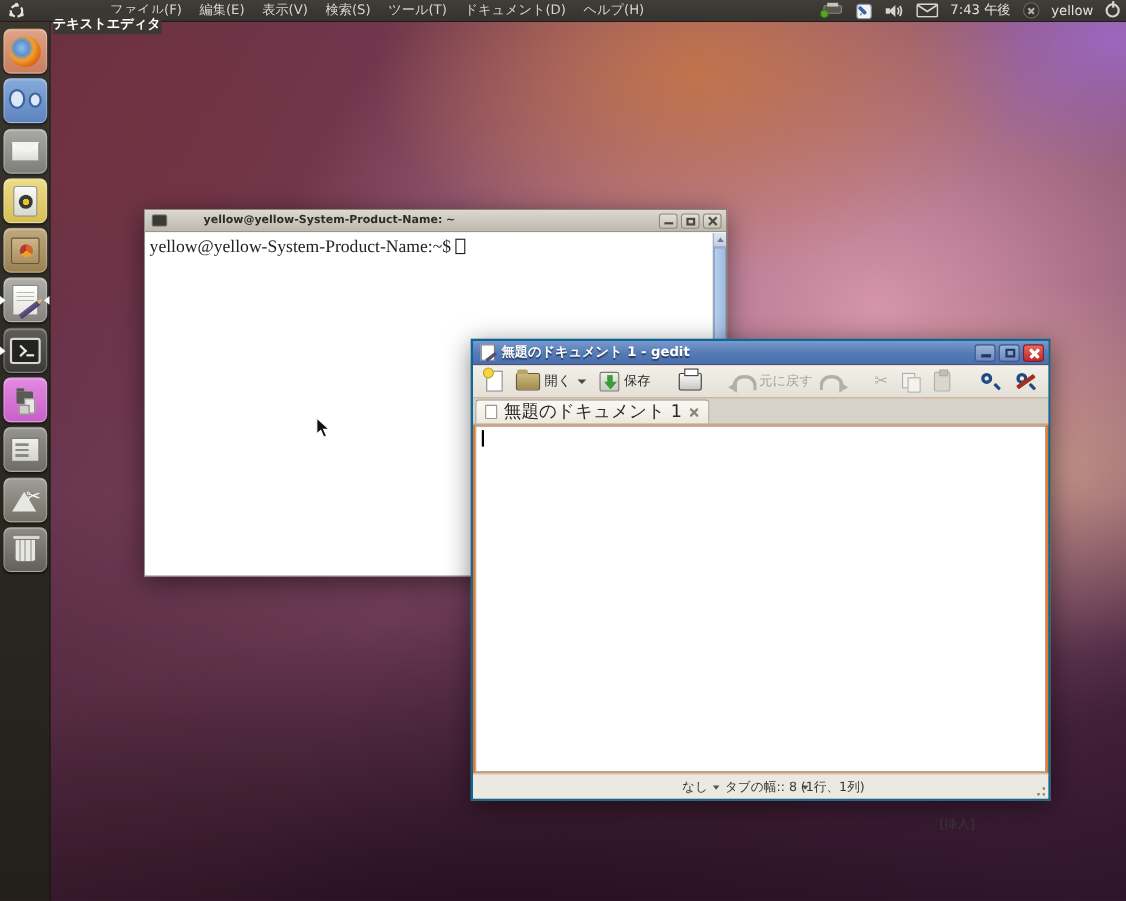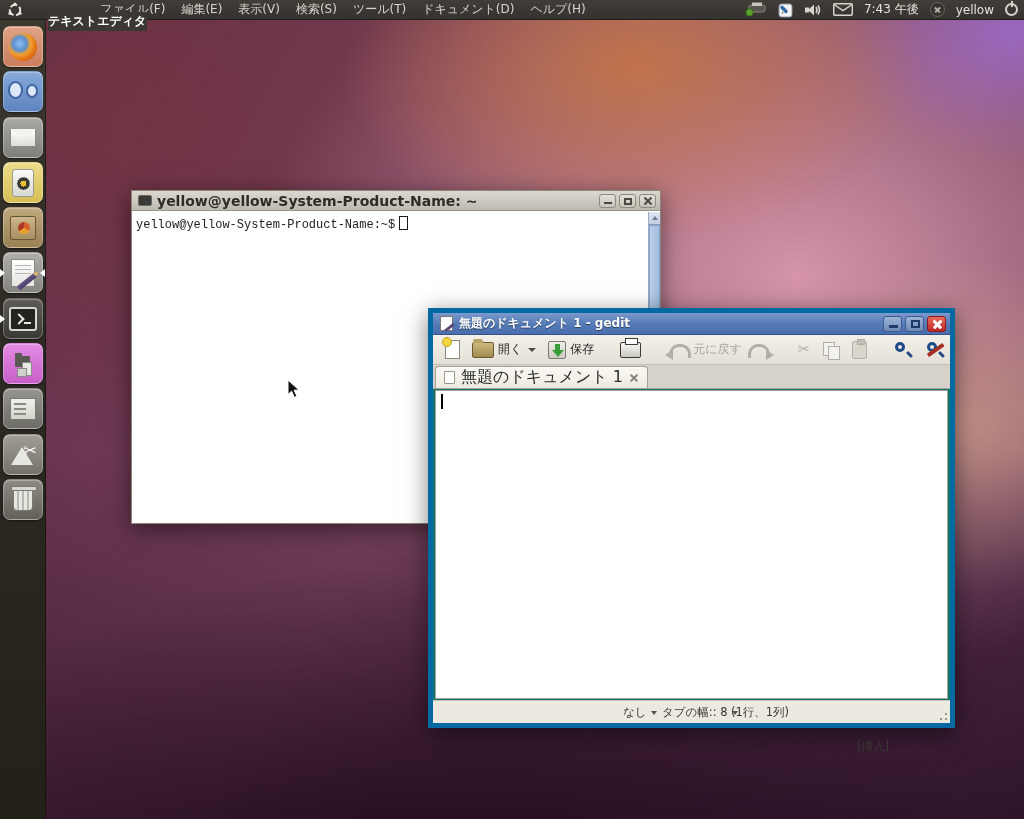--- a/index.html
+++ b/index.html
@@ -97,40 +97,40 @@
 
   
   .window { position:absolute; box-shadow:0 5px 22px rgba(0,0,0,0.5); }
 
   
   .terminal { left:131px; top:190px; width:530px; height:334px; z-index:10;
               border:1px solid #8a867c; background:#ffffff; }
   .t-titlebar { height:20px; background:linear-gradient(#dcd8cf,#beb9af); border-bottom:1px solid #9a958b;
                 display:flex; align-items:center; padding:0 4px; }
   .t-icon { width:14px; height:11px; background:#3a3a36; border:1px solid #6a6a64; border-radius:2px; margin:0 5px 0 2px; }
-  .t-title { font-size:14px; font-weight:bold; color:#2e2c28; white-space:nowrap; }
+  .t-title { font-size:10px; font-weight:bold; color:#2e2c28; white-space:nowrap;margin-left:28px; }
   .t-btns { margin-left:auto; display:flex; gap:3px; }
   .tbtn { width:17px; height:14px; border:1px solid #8e8a80; border-radius:3px;
           background:linear-gradient(#e4e0d7,#c6c2b8); position:relative; }
   .tbtn .g-min { position:absolute; left:4px; bottom:3px; width:8px; height:2px; background:#4a4a44; }
   .tbtn .g-max { position:absolute; left:4px; top:3px; width:8px; height:7px; border:2px solid #4a4a44; }
   .tbtn .g-x1, .tbtn .g-x2 { position:absolute; left:3px; top:5.5px; width:10px; height:2px; background:#4a4a44; }
   .tbtn .g-x1 { transform:rotate(45deg); } .tbtn .g-x2 { transform:rotate(-45deg); }
   .t-body { position:absolute; top:21px; left:0; right:0; bottom:0; background:#ffffff; }
-  .t-text { font-family:Liberation Mono, monospace; font-size:12px; color:#222222; padding:4px 2px 0 4px; white-space:pre; }
+  .t-text { font-family:Liberation Serif, serif; font-size:16px; color:#222222; padding:4px 2px 0 4px; white-space:pre; }
   .t-cursor { display:inline-block; width:9px; height:14px; border:1px solid #1a1a1a; vertical-align:-2px; margin-left:4px; }
   .t-scroll { position:absolute; top:0; right:0; bottom:0; width:12px; background:#c8d6ea; border-left:1px solid #9aa8c0; }
   .t-step { height:13px; background:linear-gradient(#dfe6f0,#c2cde0); border-bottom:1px solid #8a9ab8; position:relative; }
   .t-step::before { content:""; position:absolute; left:3px; top:4px; width:0; height:0;
       border-left:3px solid transparent; border-right:3px solid transparent; border-bottom:4px solid #6a7a98; }
   .t-thumb { position:absolute; top:13px; bottom:0; left:0; right:0; background:linear-gradient(to right,#b9cfeb,#9fbbde); border:1px solid #89a4cc; }
 
   
   .gedit { left:428px; top:308px; width:527px; height:420px; z-index:20;
-           border:5px solid #0369a1; background:#0f766e; }
+           border:2px solid #0369a1; background:#f97316; }
   .g-titlebar { height:22px; background:linear-gradient(#7b99cc,#537ab5 55%,#4a6eae);
                 display:flex; align-items:center; padding:0 4px; border-bottom:1px solid #35538a; }
   .g-icon { width:13px; height:15px; background:#ffffff; border:1px solid #777; position:relative; margin:0 6px 0 3px; }
   .g-icon::after { content:""; position:absolute; right:-3px; bottom:1px; width:11px; height:3px; background:#5a4a7a; transform:rotate(-38deg); }
   .g-title { font-size:12px; font-weight:bold; color:#ffffff; text-shadow:0 1px 1px rgba(0,0,0,0.5); white-space:nowrap; }
   .g-btns { margin-left:auto; display:flex; gap:3px; }
   .gbtn { width:19px; height:16px; border-radius:3px; position:relative; }
   .gbtn.blue { background:linear-gradient(#9db4d8,#6d89b8); border:1px solid #3d5a8c; }
   .gbtn.red  { background:linear-gradient(#ea6a5a,#c02828); border:1px solid #8c1a1a; }
   .gbtn .g-min { position:absolute; left:5px; bottom:3px; width:9px; height:2.5px; background:#1e3a66; }

